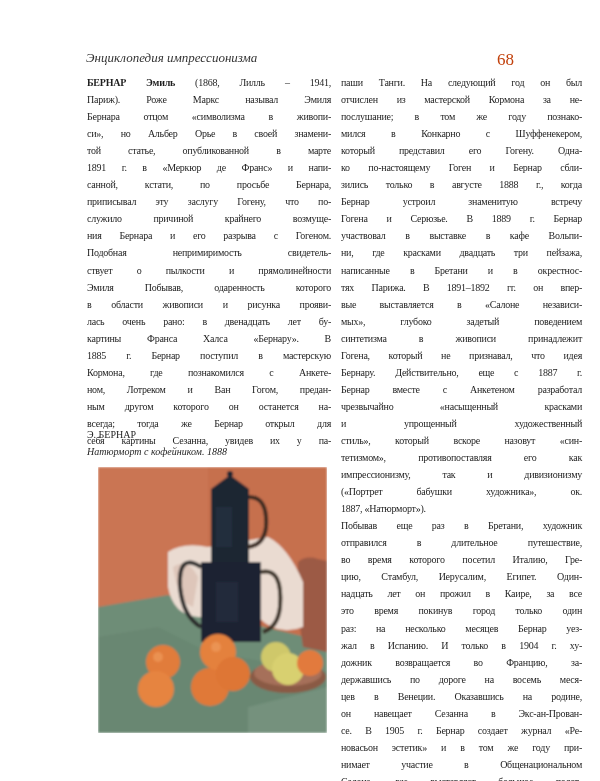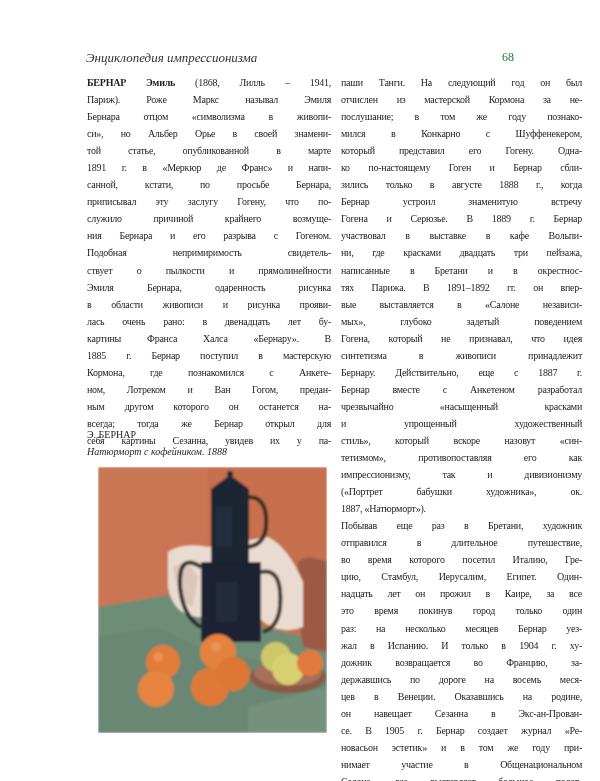--- a/index.html
+++ b/index.html
@@ -1,20 +1,20 @@
 <!DOCTYPE html>
 <html><head>
 <meta charset="utf-8">
 <style>
   html, body { margin: 0; padding: 0; background: #ffffff; }
   body { width: 600px; height: 781px; position: relative; overflow: hidden;
          font-family: "Liberation Serif", "DejaVu Serif", serif; color: #1e1e1e; }
   .running-head { position: absolute; top: 50px; left: 86px; width: 428px;
                   font-size: 13px; font-style: italic; color: #333; }
-  .page-num { position: absolute; top: 50px; right: 86px; font-size: 12px; color: #15803d; }
+  .page-num { position: absolute; top: 50px; right: 86px; font-size: 17px; color: #c2410c; }
   .col { position: absolute; top: 74px; font-size: 10px; line-height: 17.05px;
          text-align: justify; letter-spacing: -0.25px; }
   .col-left { left: 87px; width: 244px; }
   .col-right { left: 341px; width: 241px; }
   .col .line { display: block; text-align: justify; text-align-last: justify; white-space: nowrap; }
   .col .line.last { text-align-last: left; }
   .entry-head { font-weight: bold; }
   .caption { position: absolute; left: 87px; top: 426px; font-size: 10px; line-height: 17px; }
   .caption .artist { display: block; }
   .caption .title { display: block; font-style: italic; text-align: center; }
@@ -34,21 +34,21 @@
     <span class="line">Бернара отцом «символизма в живопи-</span>
     <span class="line">си», но Альбер Орье в своей знамени-</span>
     <span class="line">той статье, опубликованной в марте</span>
     <span class="line">1891 г. в «Меркюр де Франс» и напи-</span>
     <span class="line">санной, кстати, по просьбе Бернара,</span>
     <span class="line">приписывал эту заслугу Гогену, что по-</span>
     <span class="line">служило причиной крайнего возмуще-</span>
     <span class="line">ния Бернара и его разрыва с Гогеном.</span>
     <span class="line">Подобная непримиримость свидетель-</span>
     <span class="line">ствует о пылкости и прямолинейности</span>
-    <span class="line">Эмиля Бернара, одаренность рисунка</span>
+    <span class="line">Эмиля Побывав, одаренность которого</span>
     <span class="line">в области живописи и рисунка прояви-</span>
     <span class="line">лась очень рано: в двенадцать лет бу-</span>
     <span class="line">картины Франса Халса «Бернару». В</span>
     <span class="line">1885 г. Бернар поступил в мастерскую</span>
     <span class="line">Кормона, где познакомился с Анкете-</span>
     <span class="line">ном, Лотреком и Ван Гогом, предан-</span>
     <span class="line">ным другом которого он останется на-</span>
     <span class="line">всегда; тогда же Бернар открыл для</span>
     <span class="line">себя картины Сезанна, увидев их у па-</span>
   </div>
@@ -117,22 +117,22 @@
     <span class="line">ко по-настоящему Гоген и Бернар сбли-</span>
     <span class="line">зились только в августе 1888 г., когда</span>
     <span class="line">Бернар устроил знаменитую встречу</span>
     <span class="line">Гогена и Серюзье. В 1889 г. Бернар</span>
     <span class="line">участвовал в выставке в кафе Вольпи-</span>
     <span class="line">ни, где красками двадцать три пейзажа,</span>
     <span class="line">написанные в Бретани и в окрестнос-</span>
     <span class="line">тях Парижа. В 1891–1892 гг. он впер-</span>
     <span class="line">вые выставляется в «Салоне независи-</span>
     <span class="line">мых»,  глубоко задетый поведением</span>
+    <span class="line">синтетизма в живописи принадлежит</span>
     <span class="line">Гогена, который не признавал, что идея</span>
-    <span class="line">синтетизма в живописи принадлежит</span>
     <span class="line">Бернару. Действительно, еще с 1887 г.</span>
     <span class="line">Бернар вместе с Анкетеном разработал</span>
     <span class="line">чрезвычайно «насыщенный красками</span>
     <span class="line">и упрощенный художественный</span>
     <span class="line">стиль», который вскоре назовут «син-</span>
     <span class="line">тетизмом», противопоставляя его как</span>
     <span class="line">импрессионизму, так и дивизионизму</span>
     <span class="line">(«Портрет бабушки художника», ок.</span>
     <span class="line last">1887, «Натюрморт»).</span>
     <span class="line">Побывав еще раз в Бретани, художник</span>

